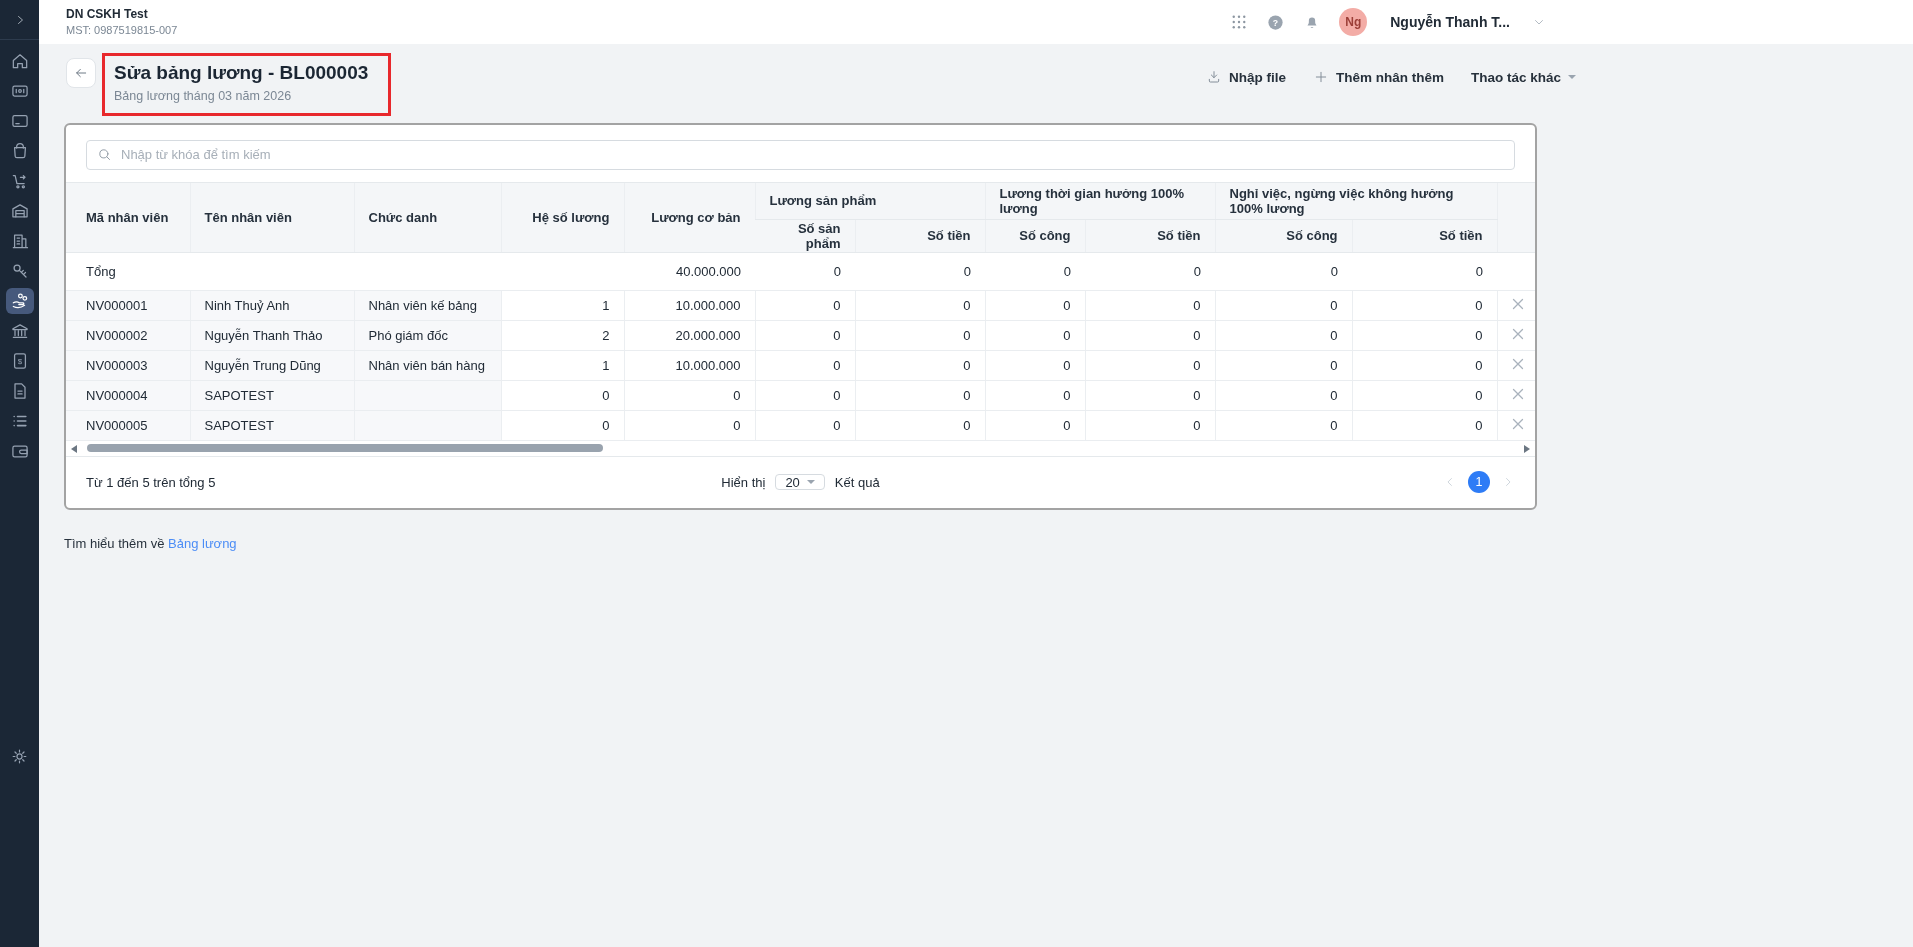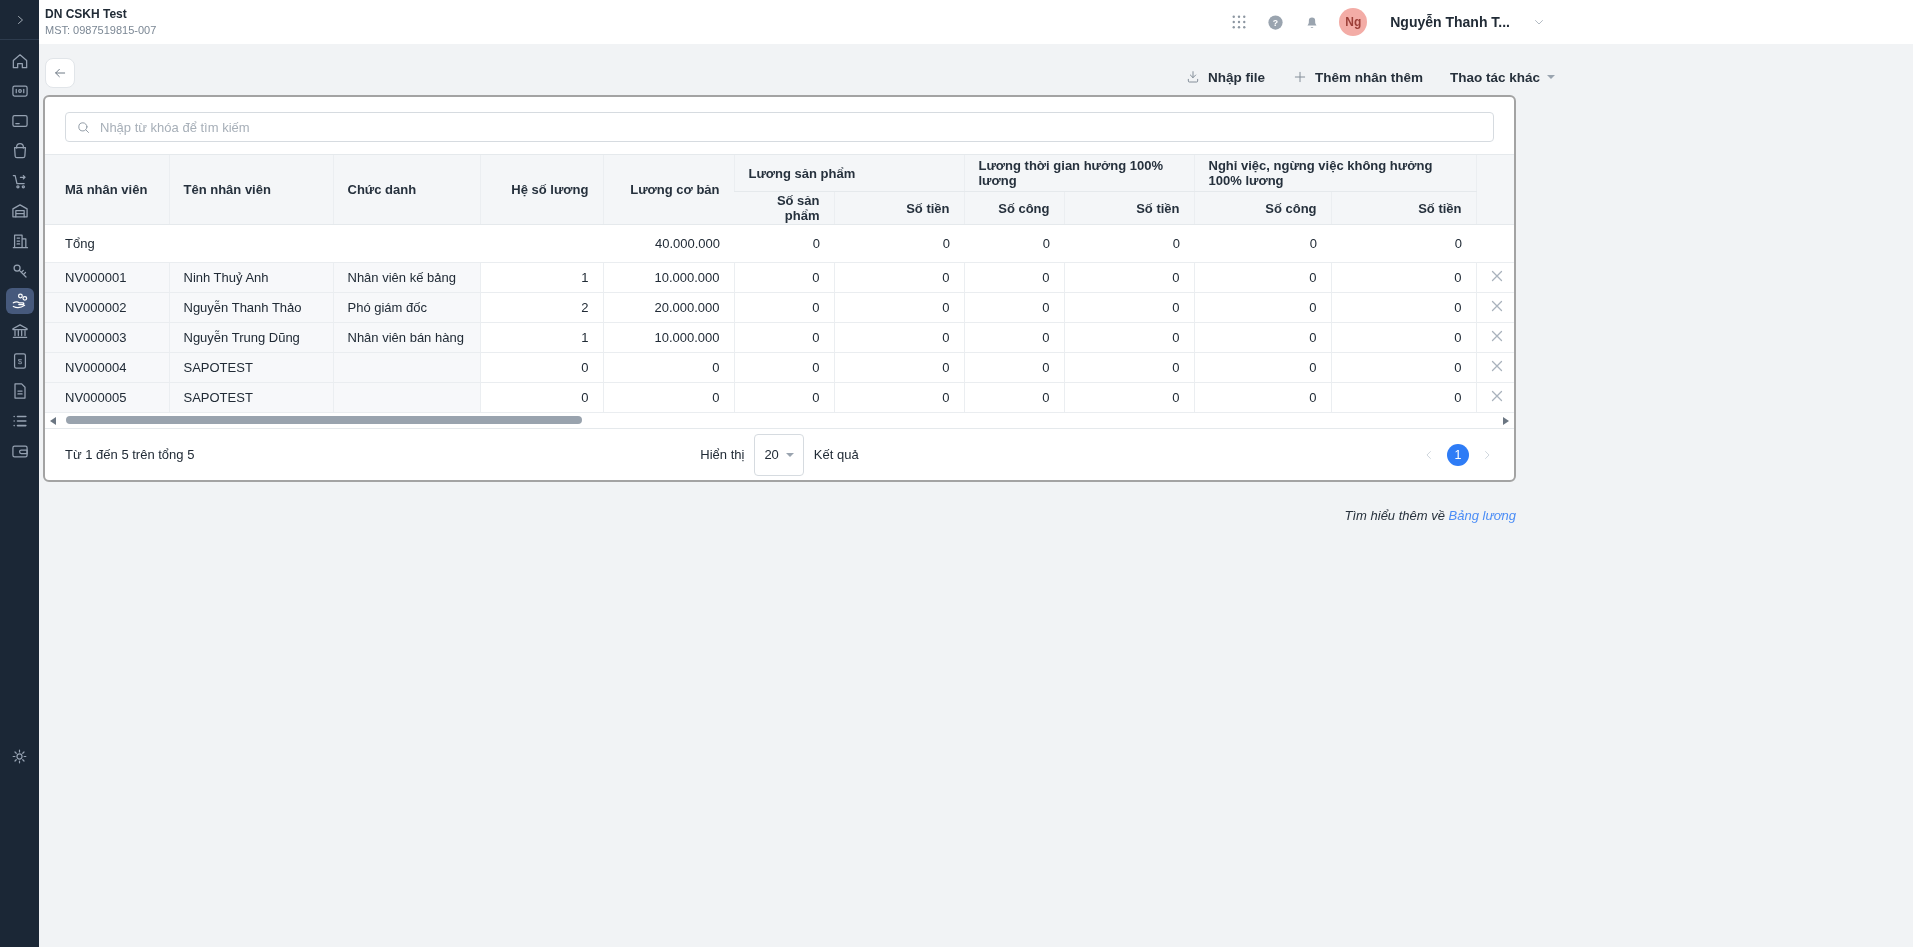--- a/index.html
+++ b/index.html
@@ -19,21 +19,21 @@
   }
   .expand-btn { width: 100%; height: 40px; display: flex; align-items: center; justify-content: center;
     color: #CBD3DB; cursor: pointer; border-bottom: 1px solid #2D3B4D; }
   .nav { display: flex; flex-direction: column; gap: 4px; margin-top: 8px; }
   .nav-item { width: 28px; height: 26px; display: flex; align-items: center; justify-content: center;
     color: #96A2B2; border-radius: 6px; cursor: pointer; }
   .nav-item.active { background: #46597C; color: #FFFFFF; }
   .settings-item { position: absolute; top: 743px; left: 5.5px; }
 
   
-  .main { margin-left: 18px; }
+  .main { margin-left: 39px; }
   .topbar { height: 44px; background: #FFFFFF; display: flex; align-items: center;
     justify-content: space-between; padding: 0 368px 0 27px; }
   .company-name { font-size: 12px; font-weight: 700; color: #212B36; line-height: 1.3; }
   .company-tax { font-size: 11px; color: #7B8794; line-height: 1.3; }
   .topbar-right { display: flex; align-items: center; gap: 18px; }
   .tb-icon { color: #8C96A1; cursor: pointer; }
   .user-chip { display: flex; align-items: center; gap: 23px; cursor: pointer; }
   .avatar { width: 28px; height: 28px; border-radius: 50%; background: #F3ACA6; color: #9C3F38;
     font-size: 12px; font-weight: 700; display: flex; align-items: center; justify-content: center; }
   .user-name { font-size: 14px; font-weight: 700; color: #212B36; }
@@ -85,30 +85,30 @@
     border-radius: 4px; background: #99A3AE; cursor: pointer; }
   .harrow { position: absolute; top: 4px; width: 0; height: 0; border-style: solid; cursor: pointer; }
   .harrow.left  { left: 5px;  border-width: 4px 6px 4px 0; border-color: transparent #6B7682 transparent transparent; }
   .harrow.right { right: 5px; border-width: 4px 0 4px 6px; border-color: transparent transparent transparent #6B7682; }
 
   
   .table-footer { display: flex; align-items: center; height: 52px; border-top: 1px solid #E5E9EC;
     padding: 0 20px; font-size: 13px; color: #212B36; }
   .range-text { flex: 1; }
   .footer-center { display: flex; align-items: center; }
-  .page-select { display: flex; align-items: center; gap: 7px; height: 42px; border: 1px solid #D6DBE0;
+  .page-select { display: flex; align-items: center; gap: 7px; height: 16px; border: 1px solid #D6DBE0;
     border-radius: 4px; padding: 0 9px; margin: 0 10px; cursor: pointer; background: #fff; }
   .caret { width: 0; height: 0; border-left: 4px solid transparent; border-right: 4px solid transparent;
     border-top: 4px solid #9AA4AF; }
   .pager { flex: 1; display: flex; align-items: center; justify-content: flex-end; gap: 11px; }
   .page-chev { color: #C8D0D8; cursor: pointer; }
   .page-num { width: 22px; height: 22px; border-radius: 50%; background: #2E7CF6; color: #fff;
     font-size: 12.5px; display: flex; align-items: center; justify-content: center; cursor: pointer; }
 
-  .learn-more { width: 1473px; text-align: right; margin-top: 26px; font-size: 13px; color: #27313C; font-style: italic; }
+  .learn-more { width: 1473px; text-align: left; margin-top: 26px; font-size: 13px; color: #27313C; }
   .learn-link { color: #4C8DF6; cursor: pointer; text-decoration: none; }
 </style>
 </head>
 <body>
 
 <aside class="sidebar">
   <div class="expand-btn">
     <svg class="icn" width="12" height="12" viewBox="0 0 24 24">
         <path d="m9 5 8 7-8 7"></path>
       </svg>
@@ -254,20 +254,24 @@
   </header>
 
   <div class="content">
 
     <div class="page-head">
       <button class="back-btn">
         <svg class="icn" width="16" height="16" viewBox="0 0 24 24">
             <path d="M19 12H5.5m5.5-5.5L5.5 12l5.5 5.5"></path>
           </svg>
       </button>
+      <div class="title-annotation">
+        <h1 class="page-title">Sửa bảng lương - BL000003</h1>
+        <div class="page-subtitle">Bảng lương tháng 03 năm 2026</div>
+      </div>
       <div class="actions">
         <button class="action-btn">
           <svg class="icn ic" width="16" height="16" viewBox="0 0 24 24">
               <path d="M12 4v9m-4-4 4 4 4-4"></path>
               <path d="M5 15.5V18a1.5 1.5 0 0 0 1.5 1.5h11A1.5 1.5 0 0 0 19 18v-2.5"></path>
             </svg>
           <span>Nhập file</span>
         </button>
         <button class="action-btn">
           <svg class="icn ic" width="16" height="16" viewBox="0 0 24 24">

